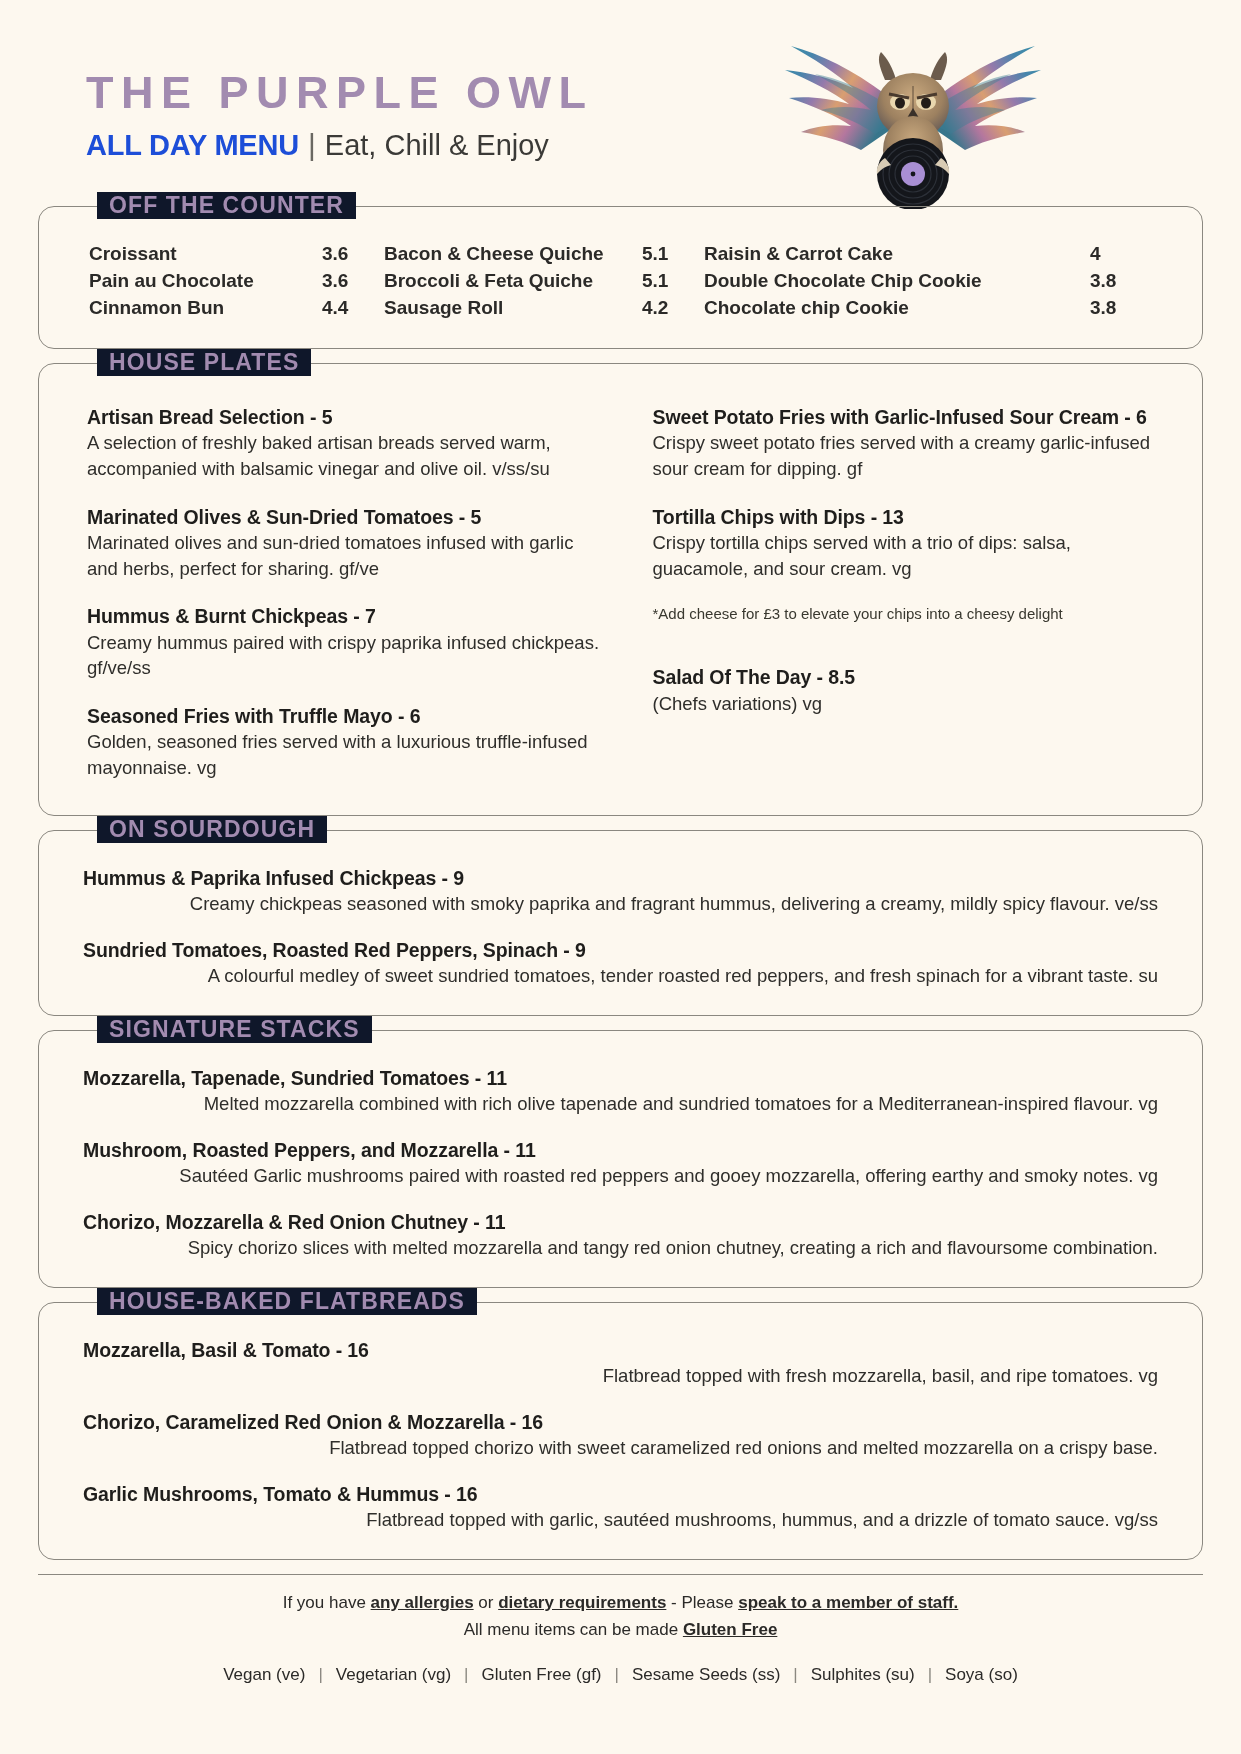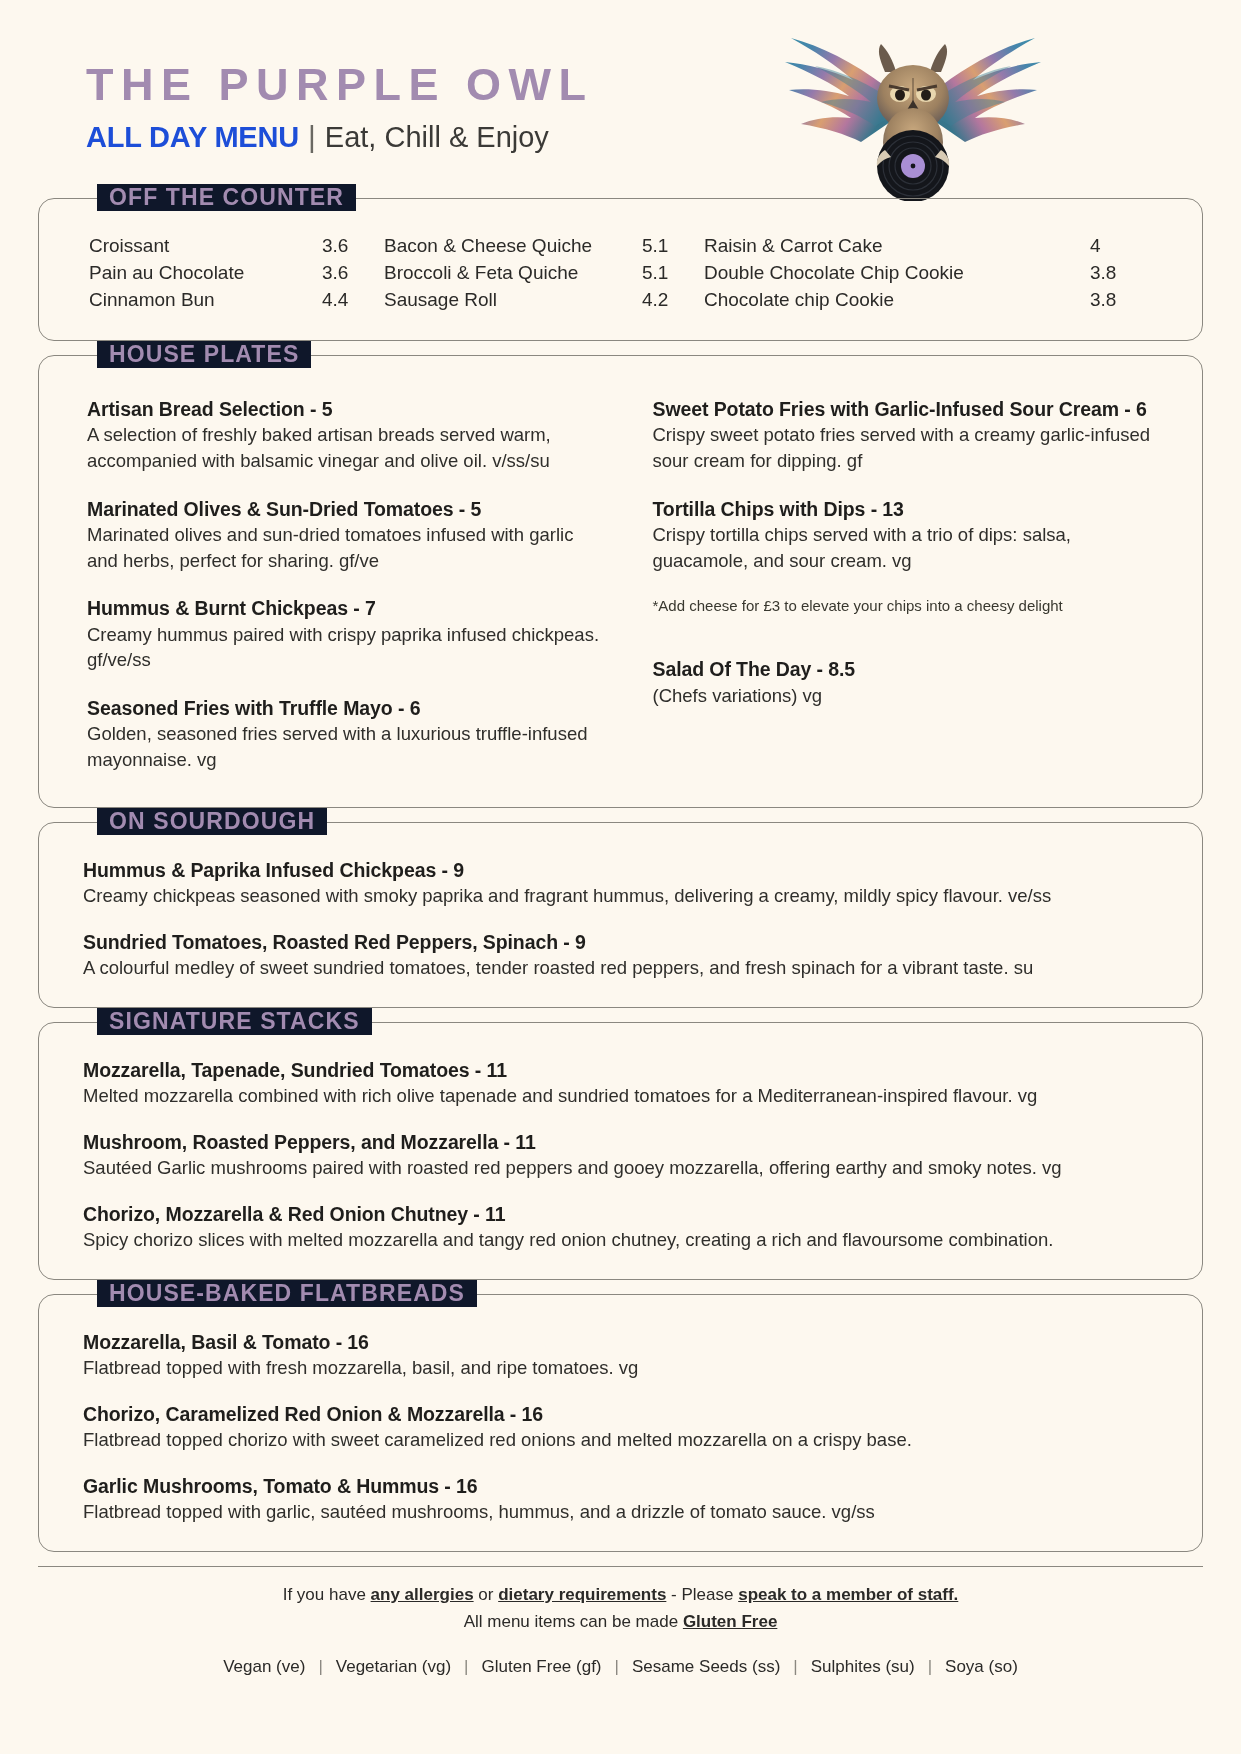--- a/index.html
+++ b/index.html
@@ -14,21 +14,21 @@
     color: #2b2a28;
     overflow: hidden;
     position: relative;
   }
 
   .page {
     position: relative;
     width: 1241px;
     height: 1734px;
     box-sizing: border-box;
-    padding: 8px 38px;
+    padding: 16px 38px;
   }
 
   
   .header {
     position: relative;
     height: 190px;
     padding-top: 52px;
     box-sizing: border-box;
   }
   .brand-title {
@@ -93,20 +93,21 @@
   }
 
   
   .counter-body {
     padding: 34px 50px 26px 50px;
     display: flex;
   }
   .counter-col {
     flex: 1;
     display: flex;
+    font-weight: bold;
   }
   .counter-col.c1 { flex: 0 0 295px; }
   .counter-col.c2 { flex: 0 0 320px; }
   .counter-col.c3 { flex: 1 1 auto; }
   .counter-names {
     flex: 1;
   }
   .counter-prices {
     width: 62px;
     text-align: left;
@@ -152,21 +153,21 @@
     margin-bottom: 40px;
   }
 
   
   .wide-body {
     padding: 34px 44px 26px 44px;
   }
   .wide-item { margin-bottom: 20px; }
   .wide-item:last-child { margin-bottom: 0; }
   .wide-item .item-title { font-size: 19.5px; }
-  .wide-item .item-desc { font-size: 18.5px; }
+  .wide-item .item-desc { font-size: 18.5px; text-align: right; }
 
   
   .footer {
     margin-top: 6px;
     padding-top: 14px;
     border-top: 1.6px solid #8b8880;
     text-align: center;
   }
   .footer-line {
     font-size: 17px;

